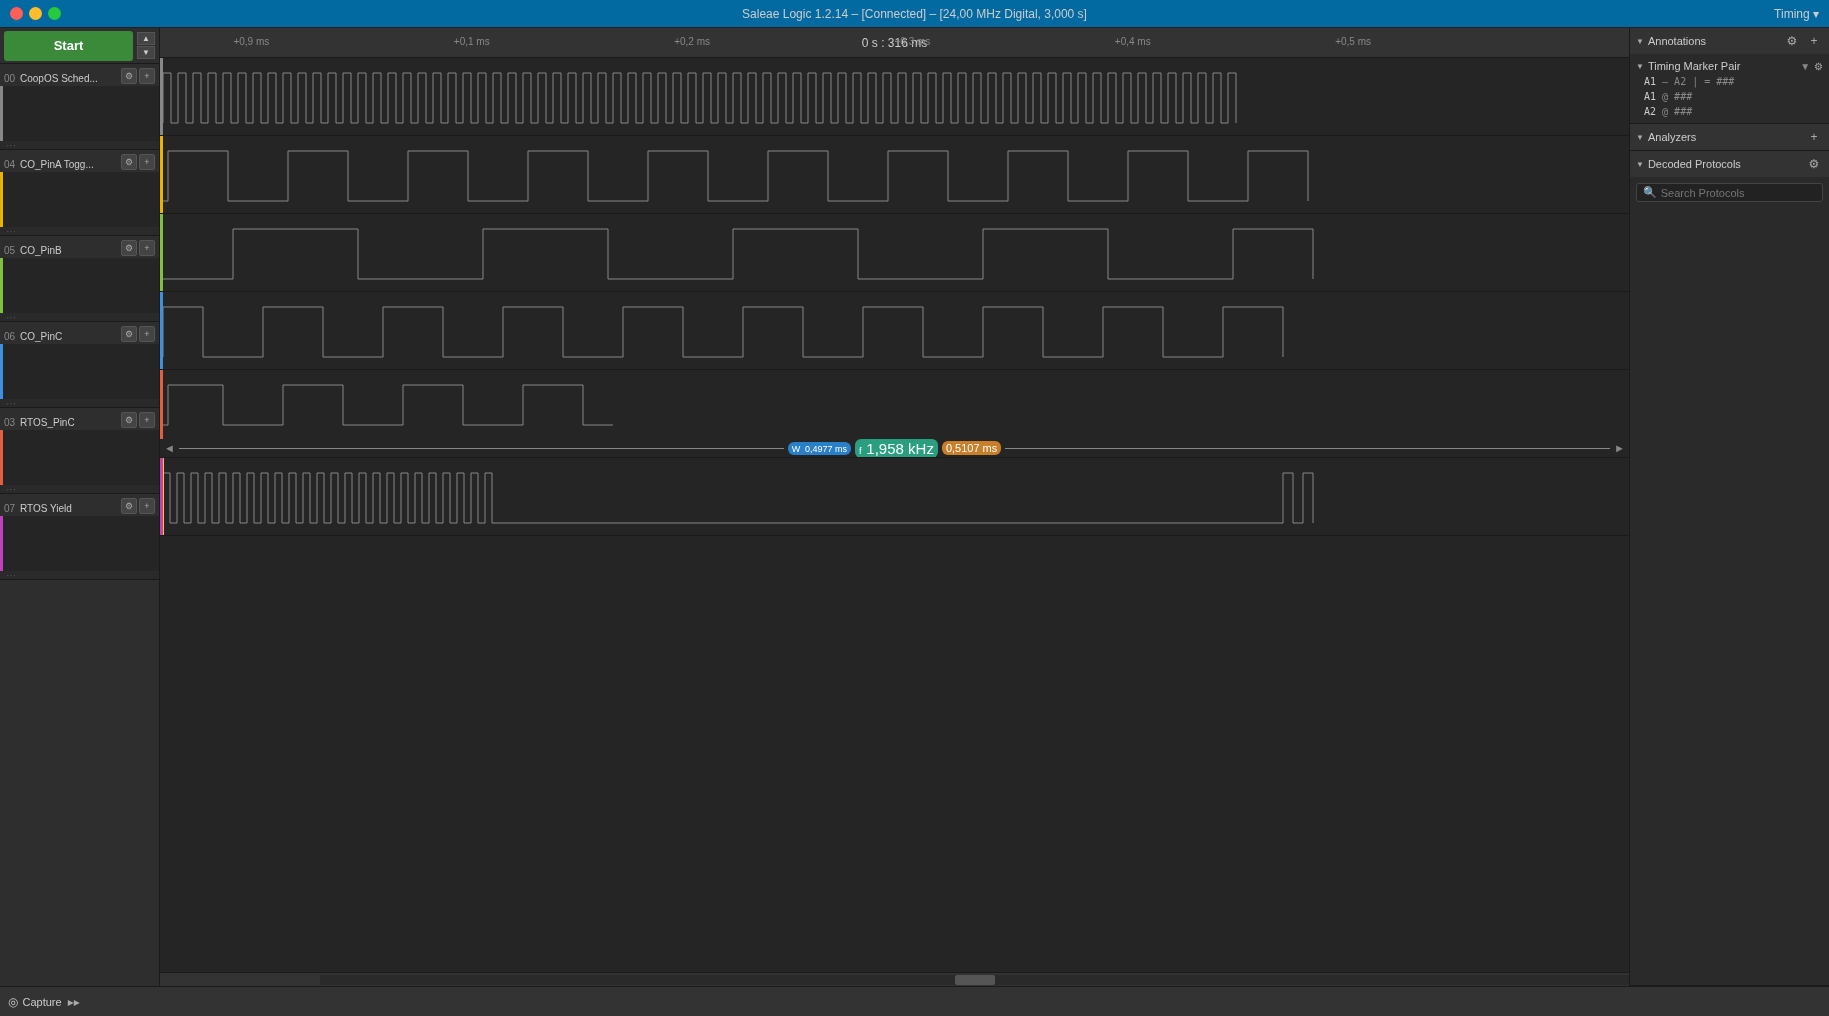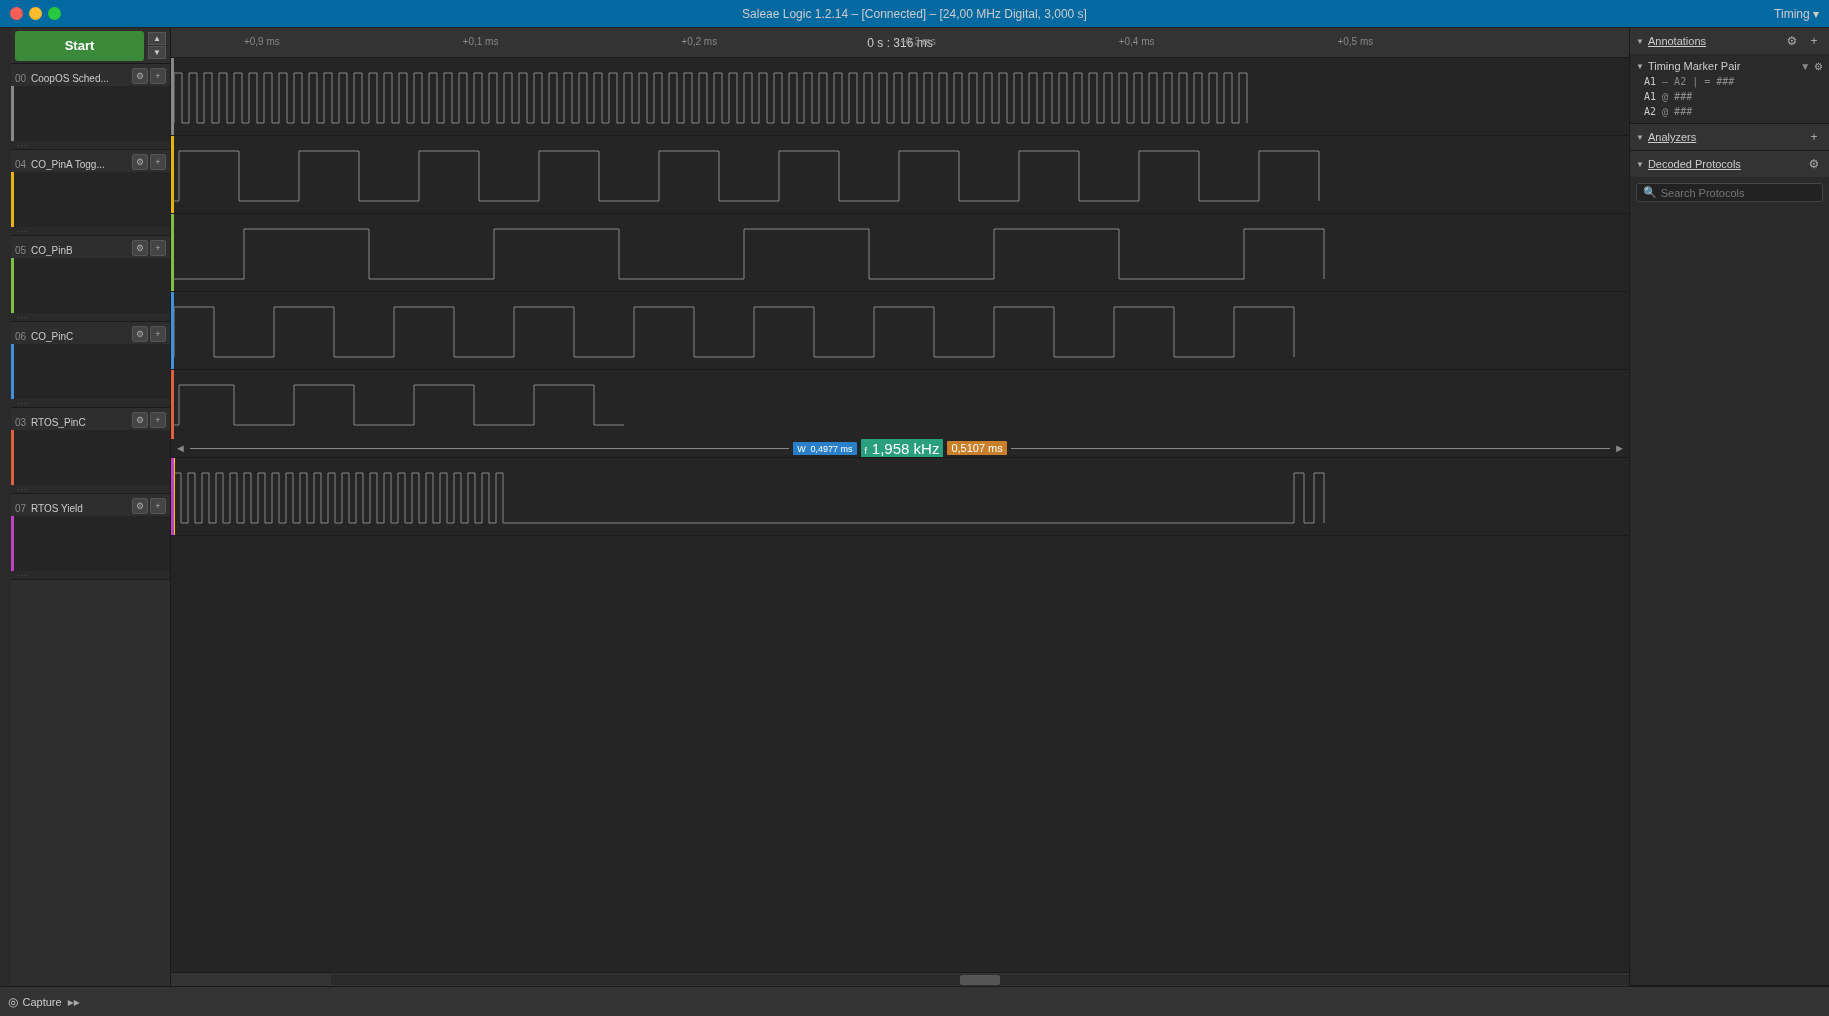--- a/index.html
+++ b/index.html
@@ -49,21 +49,20 @@
       font-size: 12px;
       background: none;
       border: none;
       cursor: pointer;
     }
 
     
     #main-layout {
       display: flex;
       height: calc(1016px - 28px - 30px);
-      padding-left: 11px;
     }
 
     
     #left-panel {
       width: 160px;
       background: #2e2e2e;
       border-right: 1px solid #1a1a1a;
       display: flex;
       flex-direction: column;
     }
@@ -202,21 +201,21 @@
       height: 90px;
       border-bottom: 1px solid #1a1a1a;
       position: relative;
       overflow: hidden;
     }
     .wave-track svg {
       width: 100%;
       height: 100%;
     }
     .timing-badge {
-      border-radius: 1px;
+      border-radius: 6px;
       padding: 1px 4px;
       font-size: 10px;
       color: #fff;
       white-space: nowrap;
     }
     .badge-blue { background: #2a7fc9; }
     .badge-teal { background: #2a9f7f; }
     .badge-orange { background: #c97f2a; }
 
     
@@ -265,21 +264,20 @@
       gap: 4px;
     }
     .panel-section-header .triangle {
       color: #aaa;
       font-size: 8px;
     }
     .panel-section-header .label {
       flex: 1;
       color: #ccc;
       font-size: 11px;
-      text-decoration: underline;
     }
     .panel-section-header .gear, .panel-section-header .plus {
       color: #aaa;
       font-size: 12px;
       cursor: pointer;
       width: 18px;
       height: 18px;
       display: flex;
       align-items: center;
       justify-content: center;

